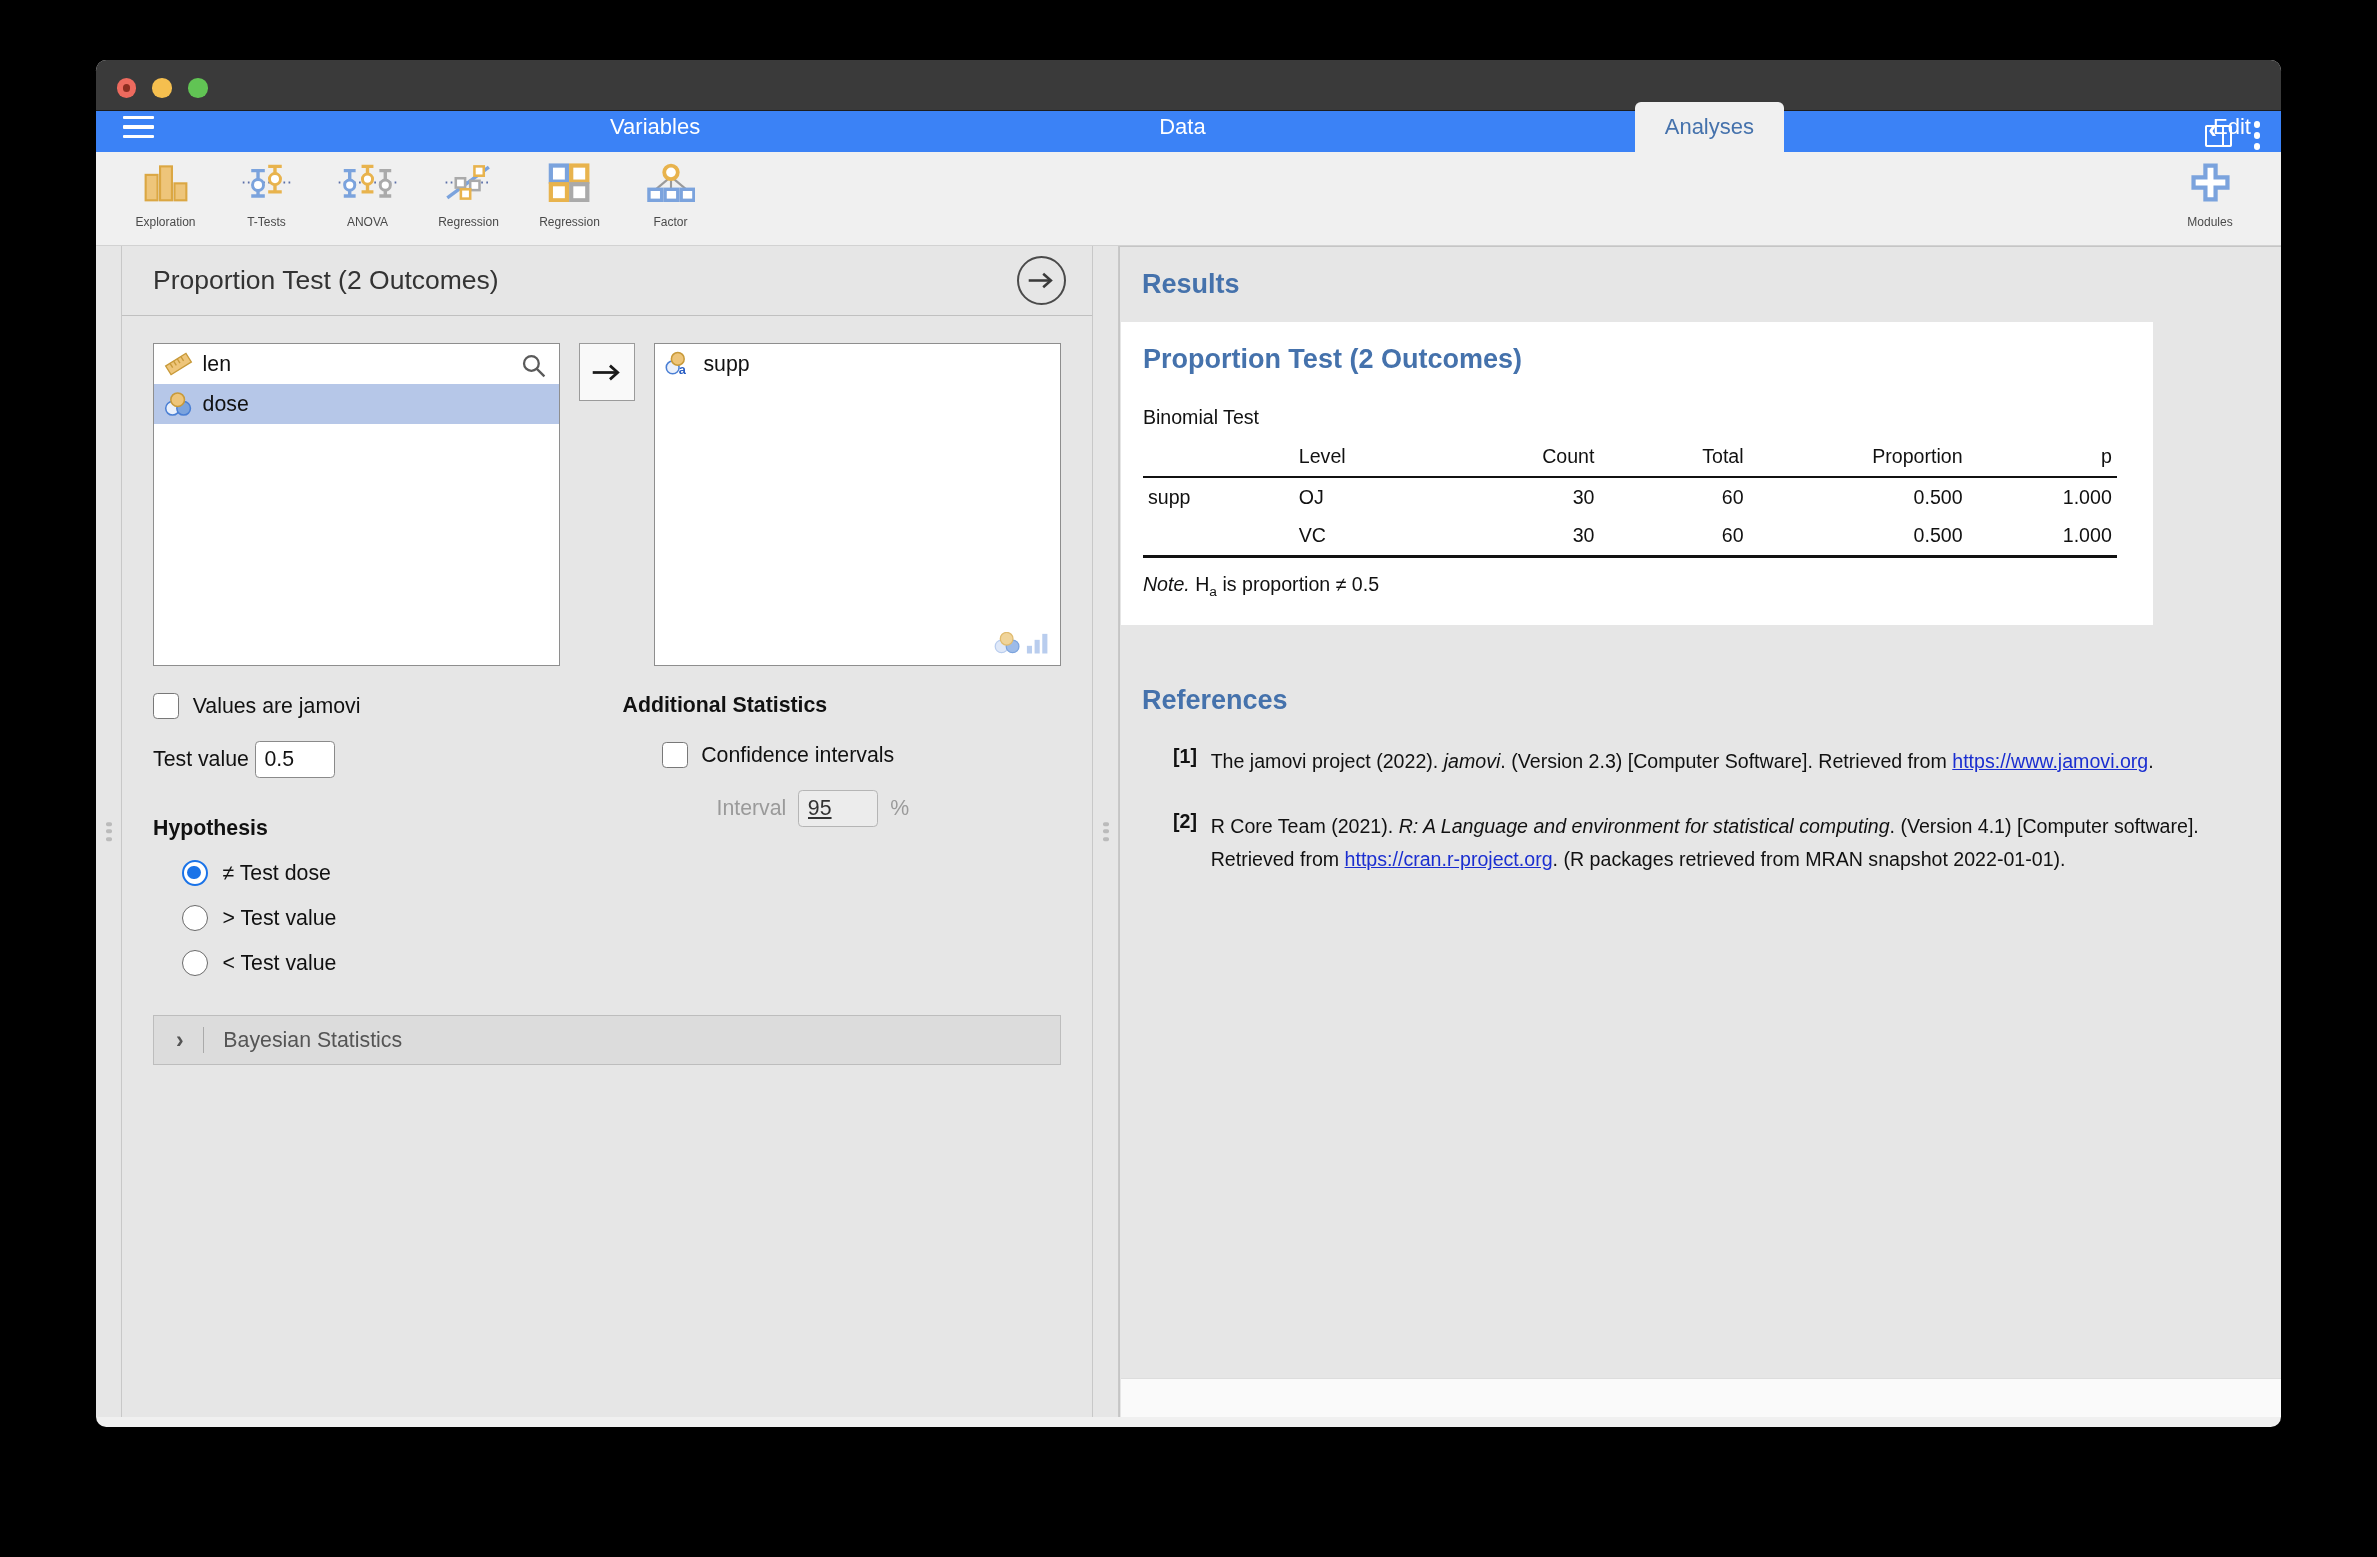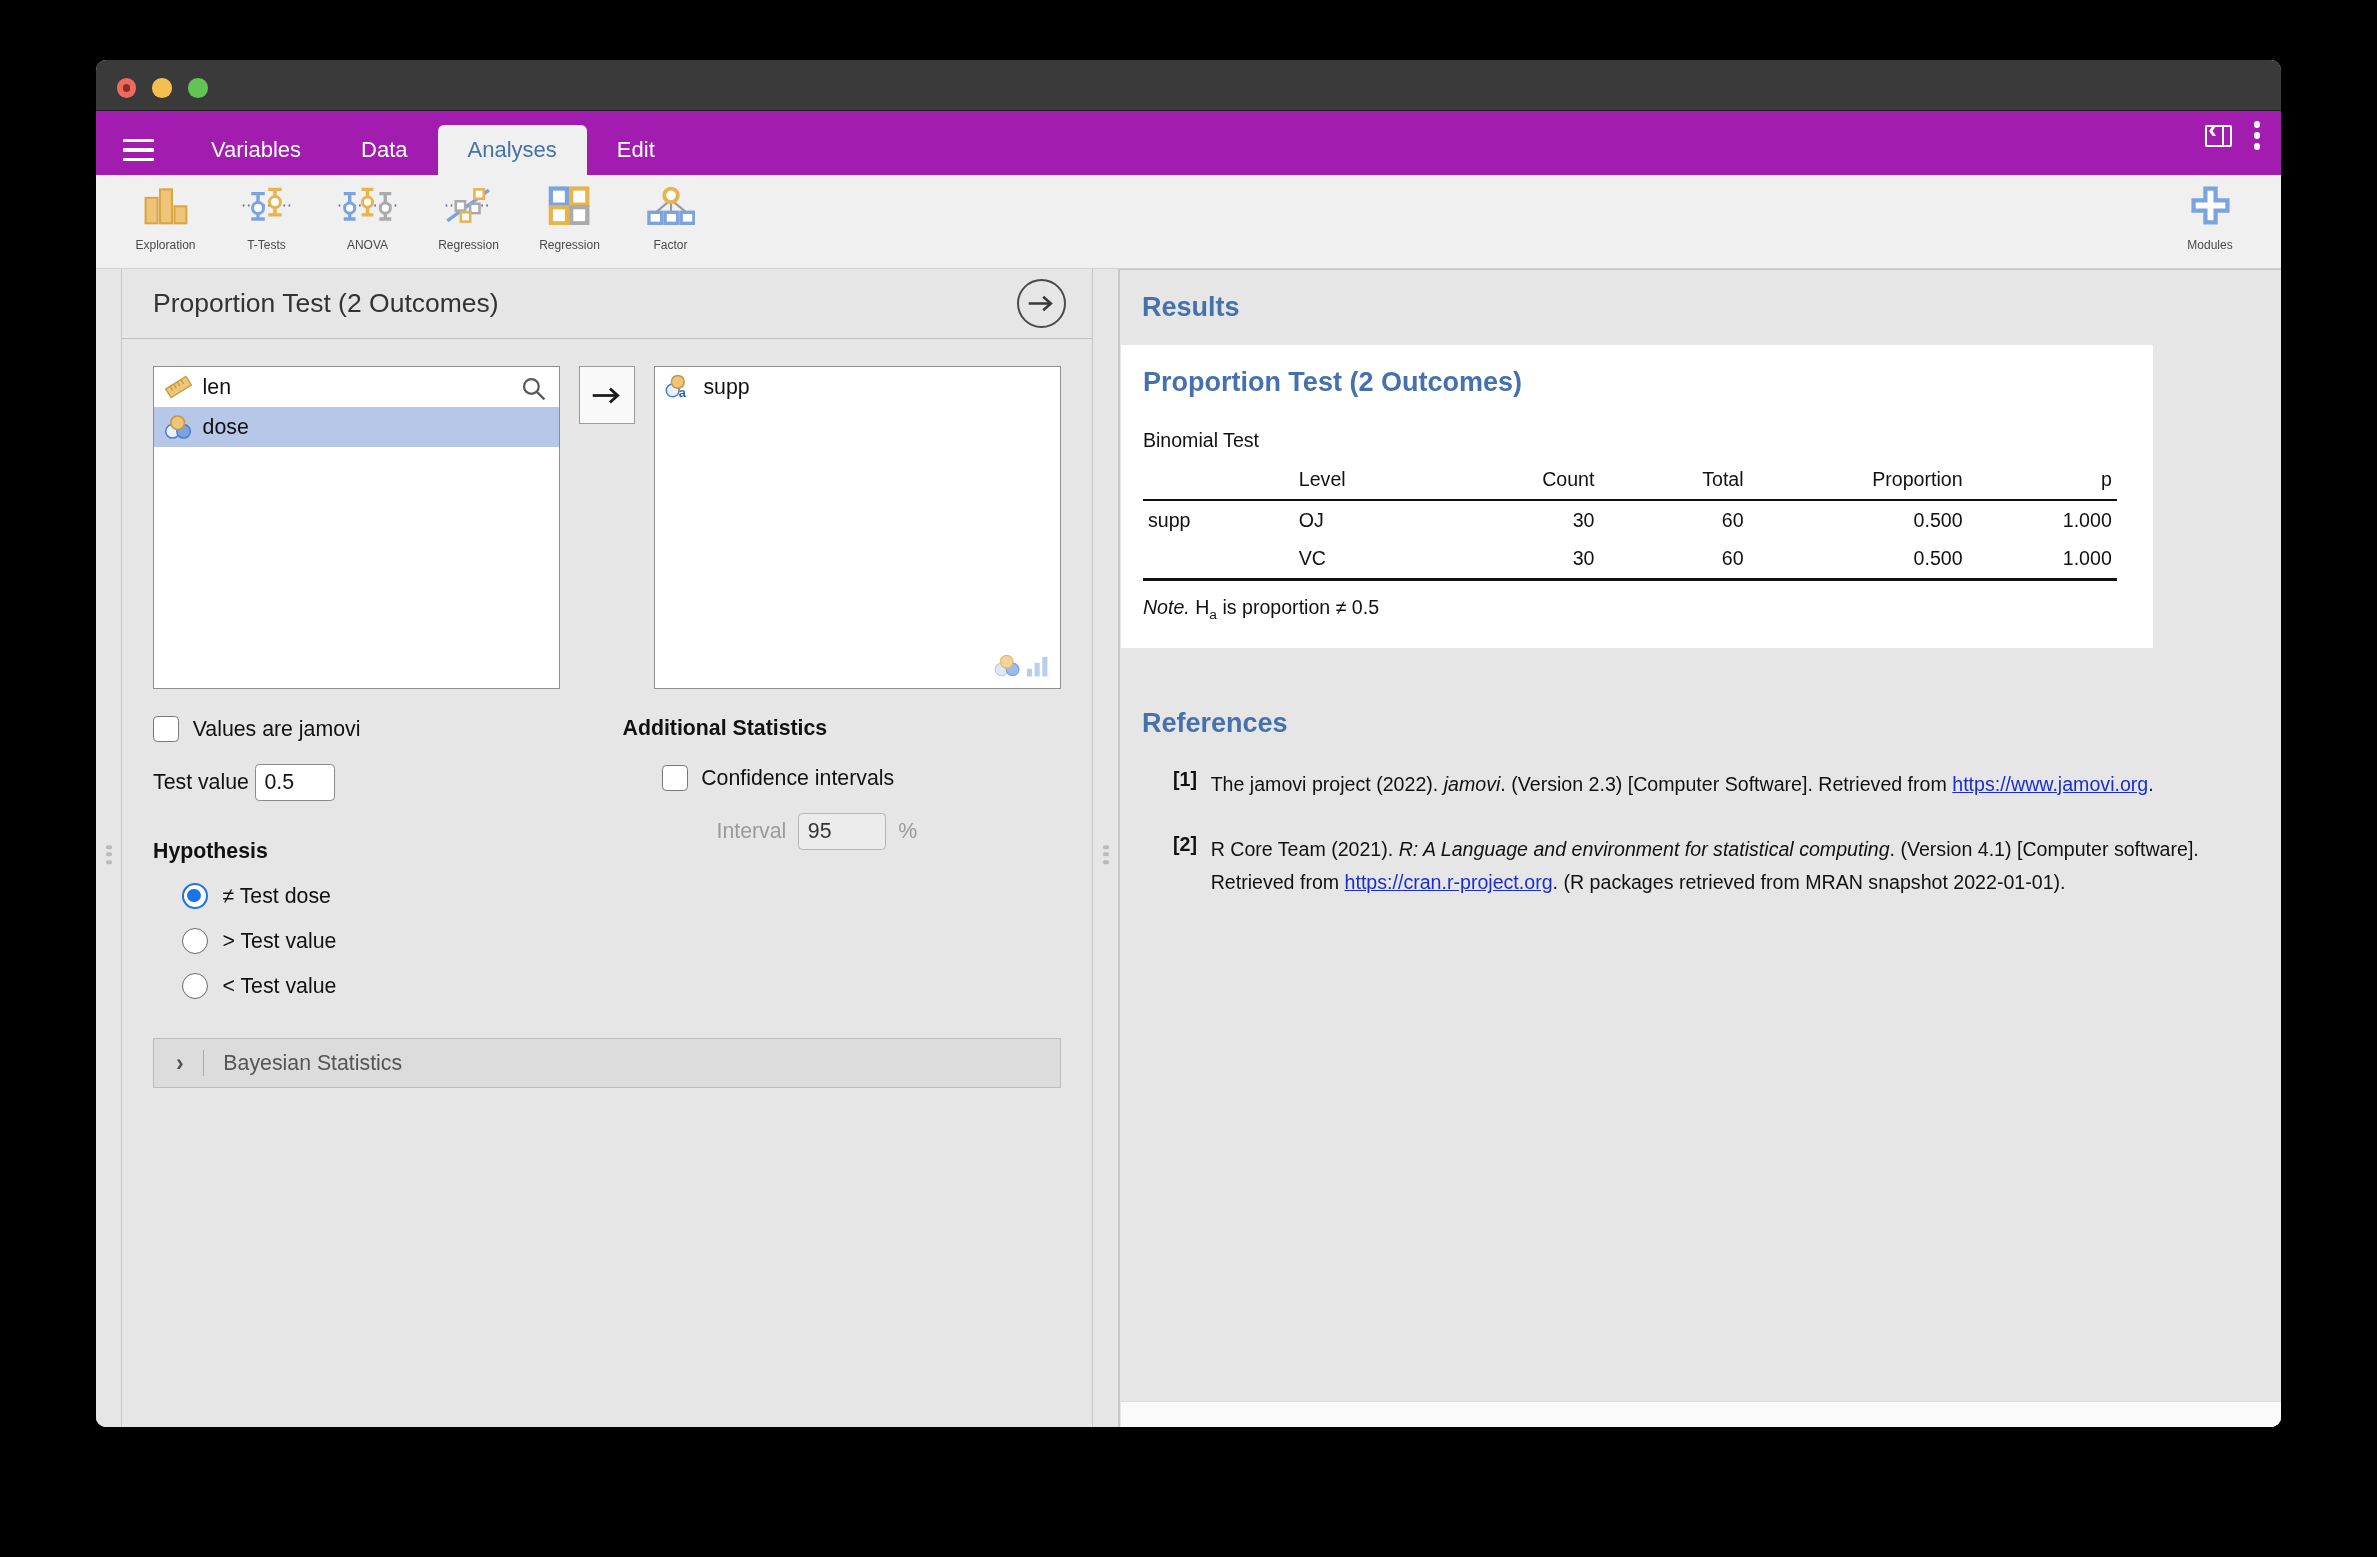--- a/index.html
+++ b/index.html
@@ -44,24 +44,25 @@
     position: absolute; left: 0; right: 0; top: 14.5px;
     text-align: center;
     font-size: 21.3px; font-weight: bold;
     color: #cfcfcf;
     letter-spacing: 0.1px;
   }
 
   
   #tabbar {
     position: relative;
-    height: 64px;
-    background: #a21caf;
+    height: 41px;
+    background: #3b82f6;
     display: flex;
     align-items: flex-end;
+    justify-content: space-between;
   }
   #hamburger {
     width: 85px; height: 50px;
     display: flex; flex-direction: column;
     align-items: center; justify-content: center;
     gap: 6px;
     cursor: pointer;
   }
   #hamburger span {
     display: block; width: 31px; height: 3.4px;
@@ -254,24 +255,25 @@
     background: #fff;
     border: 1.7px solid #8a8a8a;
     border-radius: 4.3px;
     font-size: 21.3px;
     color: #111;
     padding: 5.1px 8.5px;
     font-family: "Liberation Sans", sans-serif;
   }
   #test-value-input { width: 80px; }
   #interval-input {
-    width: 88px;
+    width: 80px;
     background: #ececec;
     border-color: #b5b5b5;
     color: #333;
+    text-decoration: underline;
   }
 
   .section-head {
     font-size: 21.3px; font-weight: bold; color: #111;
   }
   #hypothesis-head { margin-top: 38px; }
   .radio-row {
     display: flex; align-items: center; gap: 14.5px;
     margin-top: 19px; padding-left: 29px;
   }

